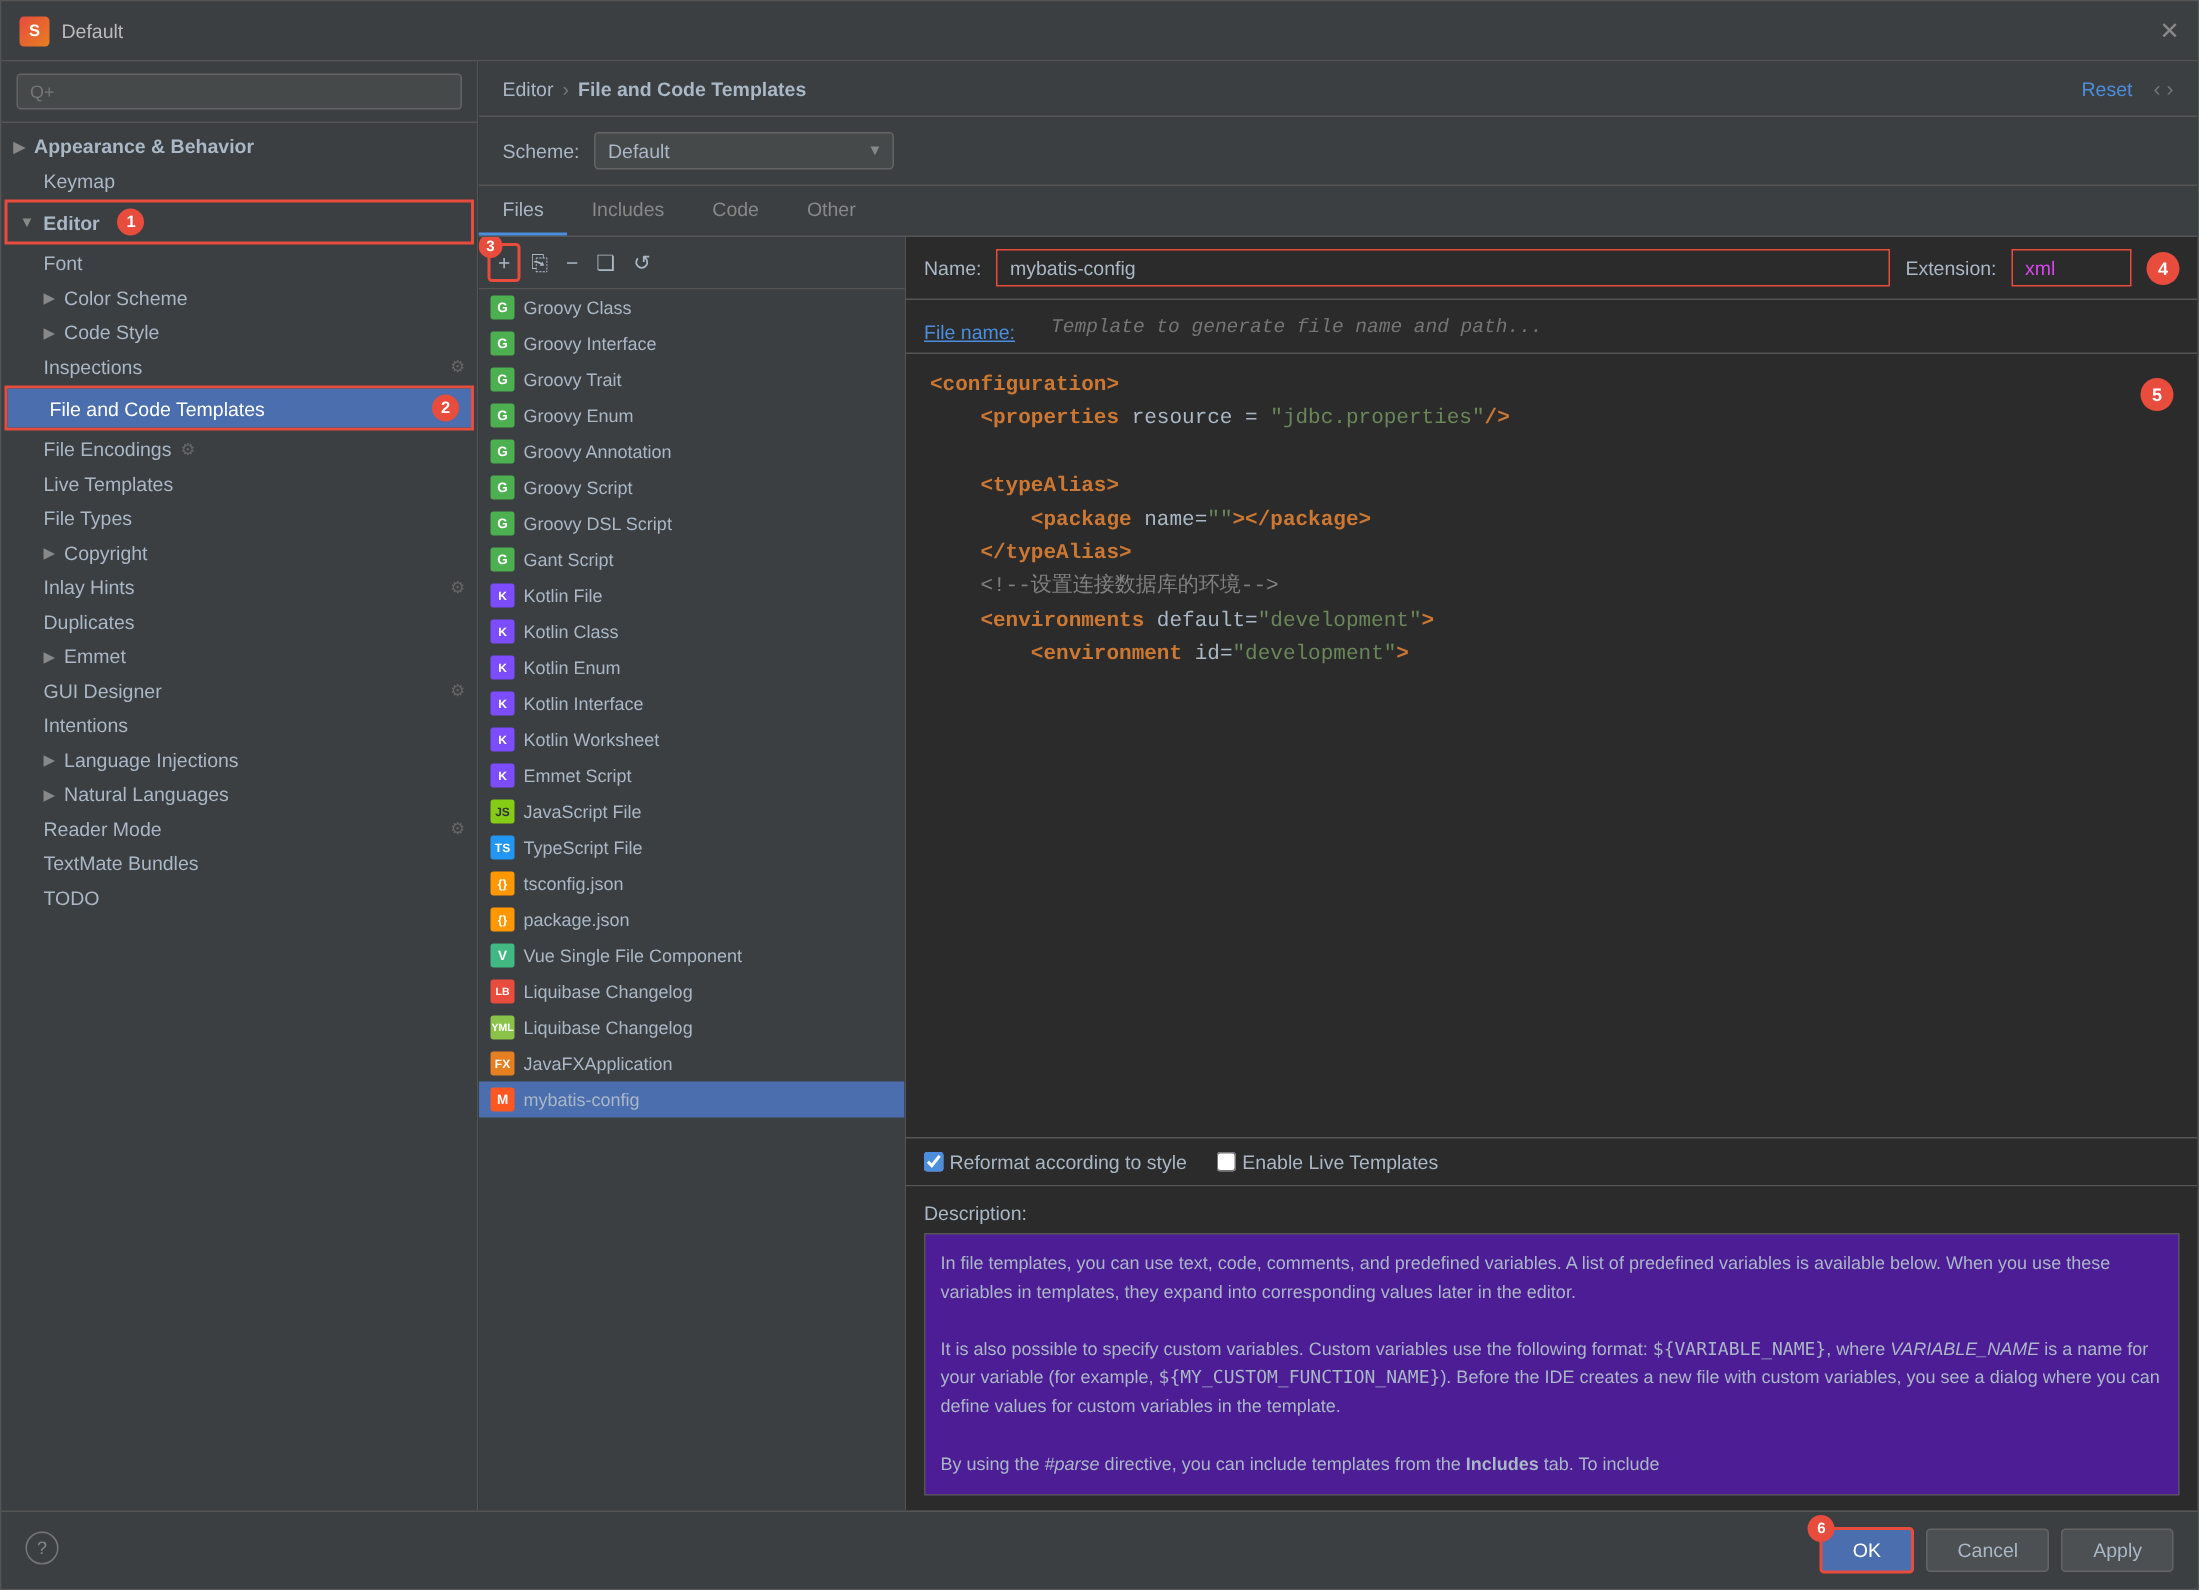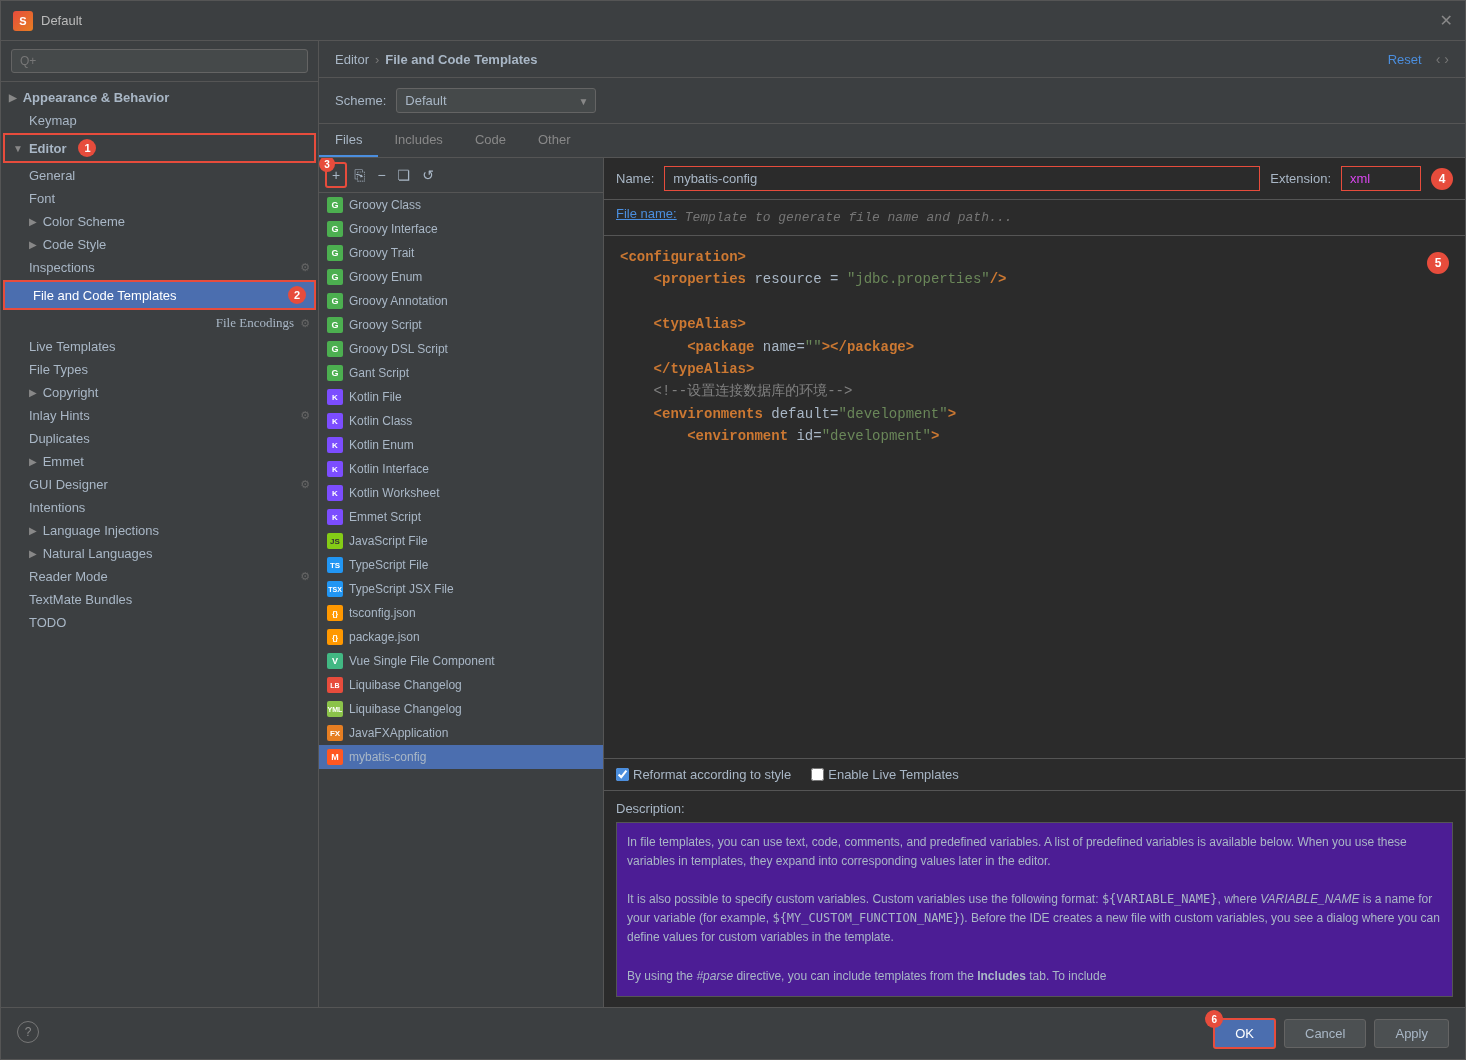--- a/index.html
+++ b/index.html
@@ -71,21 +71,21 @@
 
     
     .editor-panel { flex: 1; display: flex; flex-direction: column; overflow: hidden; }
 
     .name-row { display: flex; align-items: center; gap: 10px; padding: 8px 12px; border-bottom: 1px solid #555; background: #2b2b2b; flex-shrink: 0; }
     .name-label { color: #a9b7c6; font-size: 13px; }
     .name-input { flex: 1; background: #2b2b2b; border: 1px solid #e74c3c; color: #a9b7c6; padding: 4px 8px; font-size: 13px; outline: none; }
     .ext-label { color: #a9b7c6; font-size: 13px; }
     .ext-input { width: 80px; background: #2b2b2b; border: 1px solid #e74c3c; color: #d946ef; padding: 4px 8px; font-size: 13px; outline: none; }
 
-    .filename-row { display: flex; align-items: flex-start; padding: 6px 12px; border-bottom: 1px solid #555; background: #2b2b2b; flex-shrink: 0; }
+    .filename-row { display: flex; align-items: flex-end; padding: 6px 12px; border-bottom: 1px solid #555; background: #2b2b2b; flex-shrink: 0; gap: 16px; }
     .filename-label { color: #4b8ede; font-size: 13px; text-decoration: underline; margin-right: 8px; white-space: nowrap; }
     .filename-input { flex: 1; background: #2b2b2b; border: none; color: #777; padding: 4px 0; font-size: 13px; font-style: italic; outline: none; font-family: 'Courier New', monospace; }
 
     .code-editor { flex: 1; background: #2b2b2b; overflow: auto; padding: 10px 16px; font-family: 'Courier New', Consolas, monospace; font-size: 14px; line-height: 1.6; }
     
     
     .xml-tag { color: #cc7832; font-weight: bold; }
     .xml-attr { color: #a9b7c6; }
     .xml-attr-val { color: #6a8759; }
     .xml-comment { color: #808080; }
@@ -140,23 +140,20 @@
         </div>
 
         <div style="position:relative; border: 2px solid #e74c3c; margin: 1px 2px;">
           <div class="nav-item parent" style="padding-left:8px; border:none;">
             <span style="color:#888;font-size:10px;">▼</span>
             <span>Editor</span>
             <span class="num-circle" style="margin-left:6px;font-size:11px;width:18px;height:18px;">1</span>
           </div>
         </div>
 
-        <div class="nav-item child">
-          <span>General</span>
-        </div>
 
 
         <div class="nav-item child">
           <span>Font</span>
         </div>
 
         <div class="nav-item child">
           <span style="color:#888;font-size:10px;">▶</span>
           <span>Color Scheme</span>
         </div>
@@ -171,21 +168,21 @@
           <span style="color:#666;font-size:11px;">⚙</span>
         </div>
 
         <div style="position:relative; border: 2px solid #e74c3c; margin: 1px 2px;">
           <div class="nav-item child selected" style="border:none; display:flex; justify-content:space-between;">
             <span>File and Code Templates</span>
             <span class="num-circle" style="font-size:11px;width:18px;height:18px;">2</span>
           </div>
         </div>
 
-        <div class="nav-item child" style="display:flex;justify-content:flex-end;font-family:Liberation Serif, serif;">
+        <div class="nav-item child" style="display:flex;justify-content:flex-start;">
           <span>File Encodings</span>
           <span style="color:#666;font-size:11px;">⚙</span>
         </div>
 
         <div class="nav-item child">
           <span>Live Templates</span>
         </div>
 
         <div class="nav-item child">
           <span>File Types</span>
@@ -359,24 +356,20 @@
             </div>
             <div class="file-item">
               <span class="file-icon icon-js" style="font-size:8px;">JS</span>
               <span>JavaScript File</span>
             </div>
             <div class="file-item">
               <span class="file-icon icon-ts" style="font-size:8px;">TS</span>
               <span>TypeScript File</span>
             </div>
             <div class="file-item">
-              <span class="file-icon icon-tsx" style="font-size:7px;">TSX</span>
-              <span>TypeScript JSX File</span>
-            </div>
-            <div class="file-item">
               <span class="file-icon icon-json" style="font-size:8px;">{}</span>
               <span>tsconfig.json</span>
             </div>
             <div class="file-item">
               <span class="file-icon icon-json" style="font-size:8px;">{}</span>
               <span>package.json</span>
             </div>
             <div class="file-item">
               <span class="file-icon icon-vue" style="font-size:9px;">V</span>
               <span>Vue Single File Component</span>

